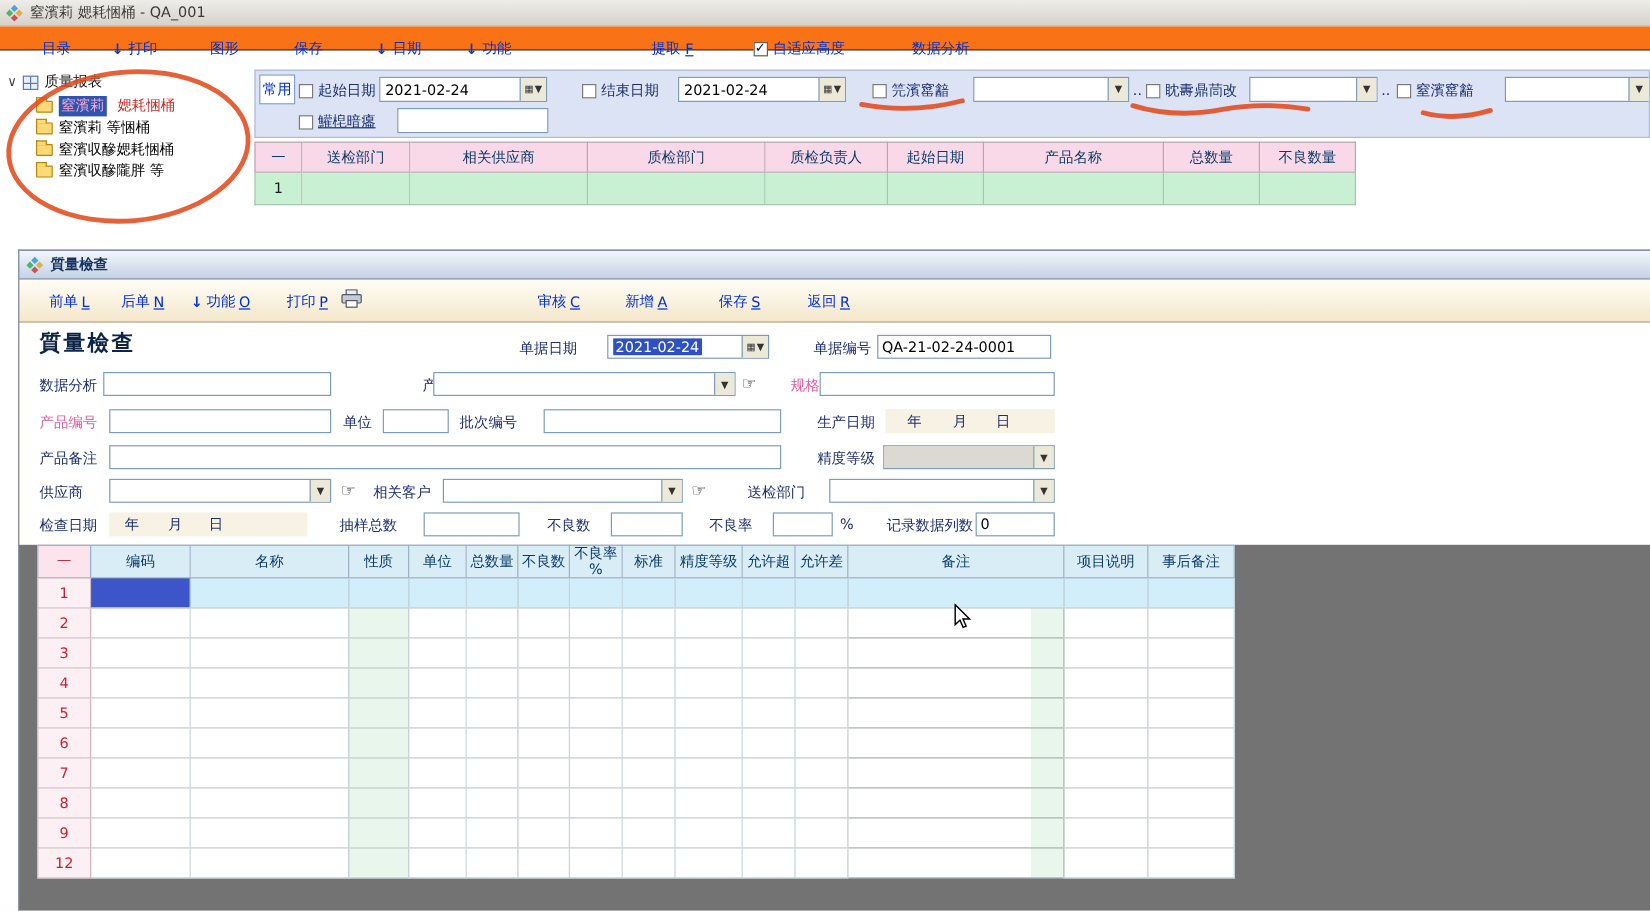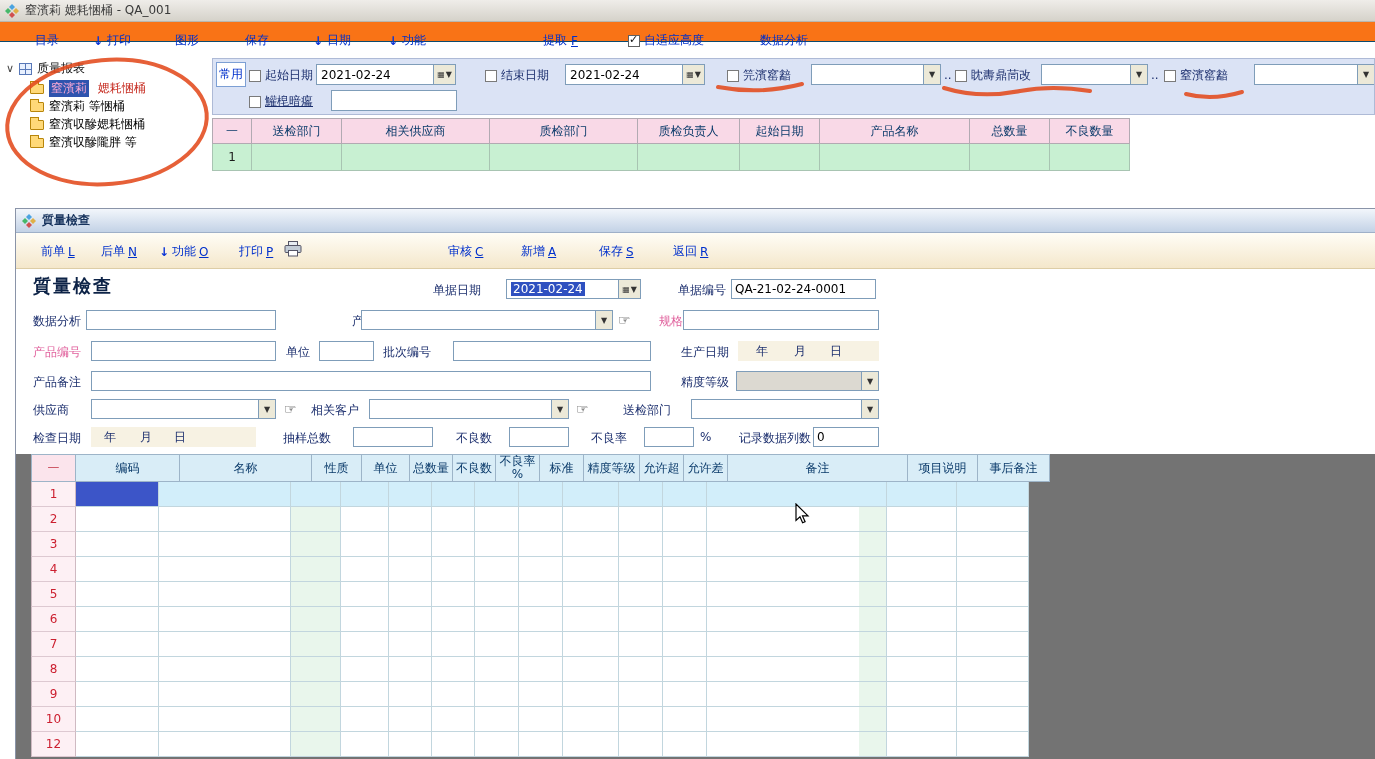--- a/index.html
+++ b/index.html
@@ -403,21 +403,21 @@
       <div class="flabel" style="left:575px;top:161px">不良率</div>
       <div class="finput" style="left:628px;top:158px;width:50px"></div>
       <div class="flabel" style="left:684px;top:161px">%</div>
       <div class="flabel" style="left:723px;top:161px">记录数据列数</div>
       <div class="finput" style="left:797px;top:158px;width:66px">0</div>
     </div>
 
     <div class="bgrid">
         <div class="g-row g-head">
           <div class="g-h g-h-num" style="width: 45px;">一</div>
-          <div class="g-h" style="width: 104px;">编码</div>
+          <div class="g-h" style="width: 83px;">编码</div>
           <div class="g-h" style="width: 132px;">名称</div>
           <div class="g-h" style="width: 50px;">性质</div>
           <div class="g-h" style="width: 48px;">单位</div>
           <div class="g-h" style="width: 43px;">总数量</div>
           <div class="g-h" style="width: 43px;">不良数</div>
           <div class="g-h" style="width: 44px;">不良率 %</div>
           <div class="g-h" style="width: 44px;">标准</div>
           <div class="g-h" style="width: 56px;">精度等级</div>
           <div class="g-h" style="width: 44px;">允许超</div>
           <div class="g-h" style="width: 44px;">允许差</div>
@@ -572,37 +572,20 @@
           <div class="g-c" style="width: 44px;"></div>
           <div class="g-c" style="width: 44px;"></div>
           <div class="g-c" style="width: 56px;"></div>
           <div class="g-c" style="width: 44px;"></div>
           <div class="g-c" style="width: 44px;"></div>
           <div class="g-c g-memo" style="width: 180px;"></div>
           <div class="g-c" style="width: 70px;"></div>
           <div class="g-c" style="width: 72px;"></div>
         </div>
         <div class="g-row">
-          <div class="g-c g-num" style="width: 45px;">10</div>
-          <div class="g-c" style="width: 83px;"></div>
-          <div class="g-c" style="width: 132px;"></div>
-          <div class="g-c g-green" style="width: 50px;"></div>
-          <div class="g-c" style="width: 48px;"></div>
-          <div class="g-c" style="width: 43px;"></div>
-          <div class="g-c" style="width: 43px;"></div>
-          <div class="g-c" style="width: 44px;"></div>
-          <div class="g-c" style="width: 44px;"></div>
-          <div class="g-c" style="width: 56px;"></div>
-          <div class="g-c" style="width: 44px;"></div>
-          <div class="g-c" style="width: 44px;"></div>
-          <div class="g-c g-memo" style="width: 180px;"></div>
-          <div class="g-c" style="width: 70px;"></div>
-          <div class="g-c" style="width: 72px;"></div>
-        </div>
-        <div class="g-row">
           <div class="g-c g-num" style="width: 45px;">12</div>
           <div class="g-c" style="width: 83px;"></div>
           <div class="g-c" style="width: 132px;"></div>
           <div class="g-c g-green" style="width: 50px;"></div>
           <div class="g-c" style="width: 48px;"></div>
           <div class="g-c" style="width: 43px;"></div>
           <div class="g-c" style="width: 43px;"></div>
           <div class="g-c" style="width: 44px;"></div>
           <div class="g-c" style="width: 44px;"></div>
           <div class="g-c" style="width: 56px;"></div>

